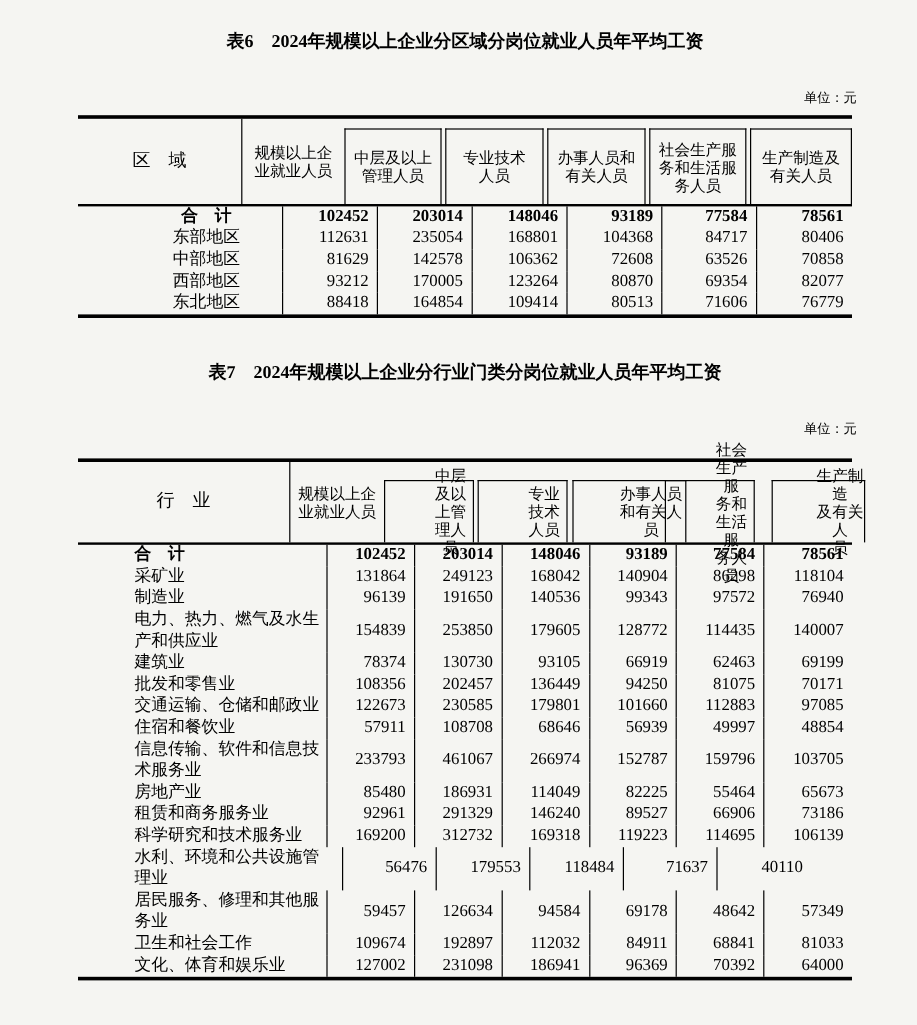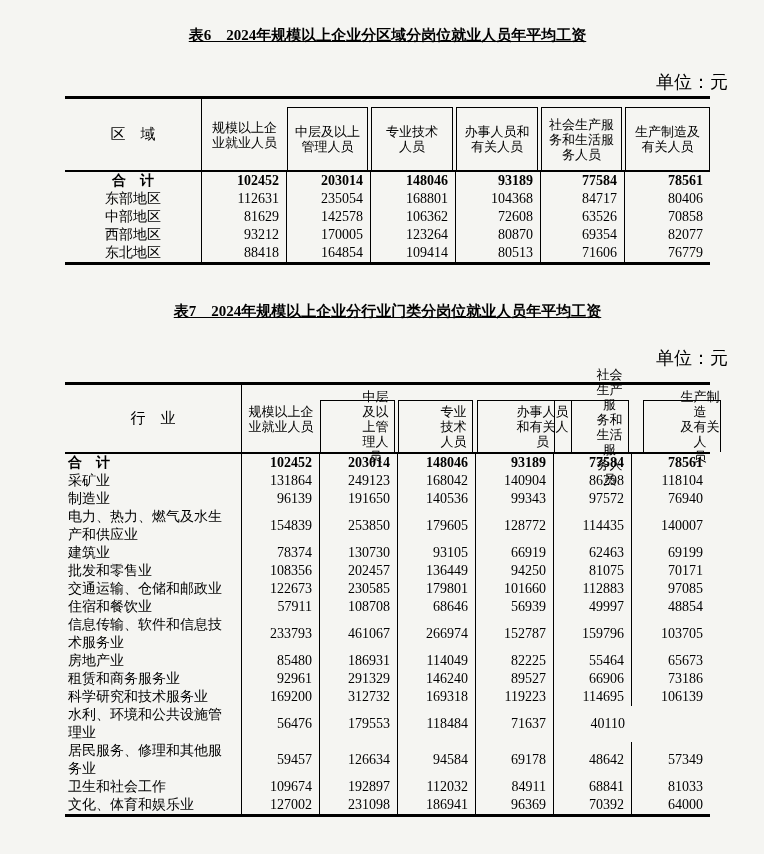--- a/index.html
+++ b/index.html
@@ -20,28 +20,27 @@
   }
   .caption {
     position: absolute;
     left: 65px;
     width: 645px;
     text-align: center;
     font-size: 15px;
     font-weight: bold;
     white-space: pre;
     line-height: 18px;
-    text-decoration: underline;
   }
   .unit {
     position: absolute;
-    left: 83px;
+    left: 69px;
     width: 645px;
     text-align: right;
-    font-size: 18px;
+    font-size: 11px;
     line-height: 16px;
   }
   .tbl {
     position: absolute;
     left: 65px;
     width: 645px;
     box-sizing: border-box;
     border-top: 3px solid #000;
     border-bottom: 3px solid #000;
   }
@@ -98,20 +97,21 @@
   #t7 .hbox.b2 { left: 333px; width: 75px; }
   #t7 .hbox.b3 { left: 412px; width: 95px; }
   #t7 .hbox.b4 { left: 489px; width: 75px; }
   #t7 .hbox.b5 { left: 578px; width: 78px; }
   .row {
     display: flex;
     align-items: stretch;
     min-height: 18px;
     font-size: 14px;
     line-height: 18px;
+    margin-left: 44px;
   }
   #t6 .row { height: 18px; }
   .row.bold { font-weight: bold; }
   .cl {
     box-sizing: border-box;
     border-right: 1px solid #000;
     display: flex;
     align-items: center;
     white-space: pre-line;
   }

